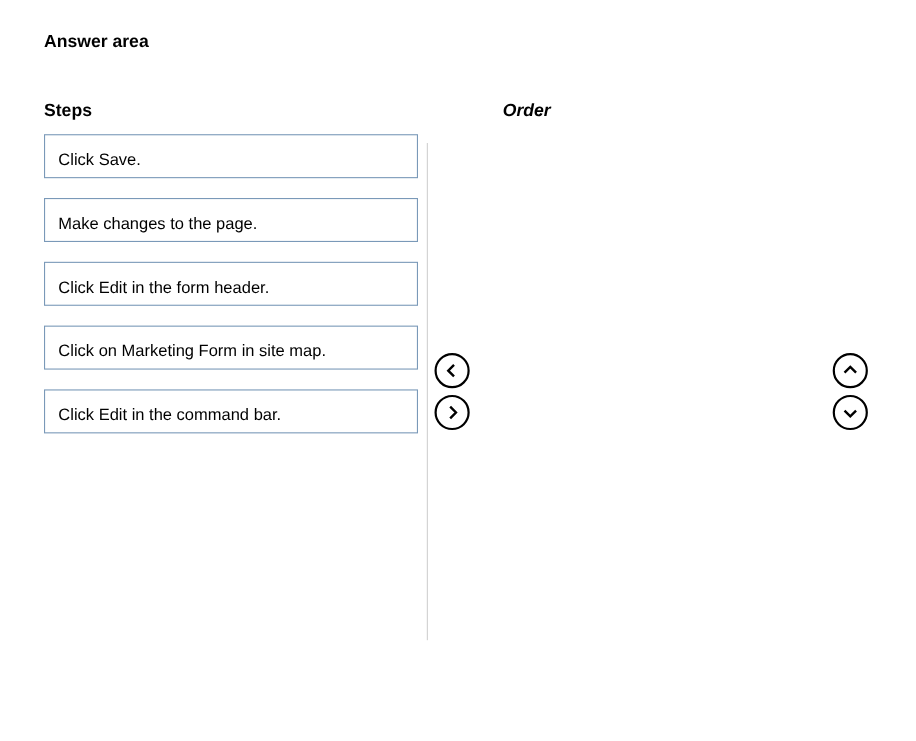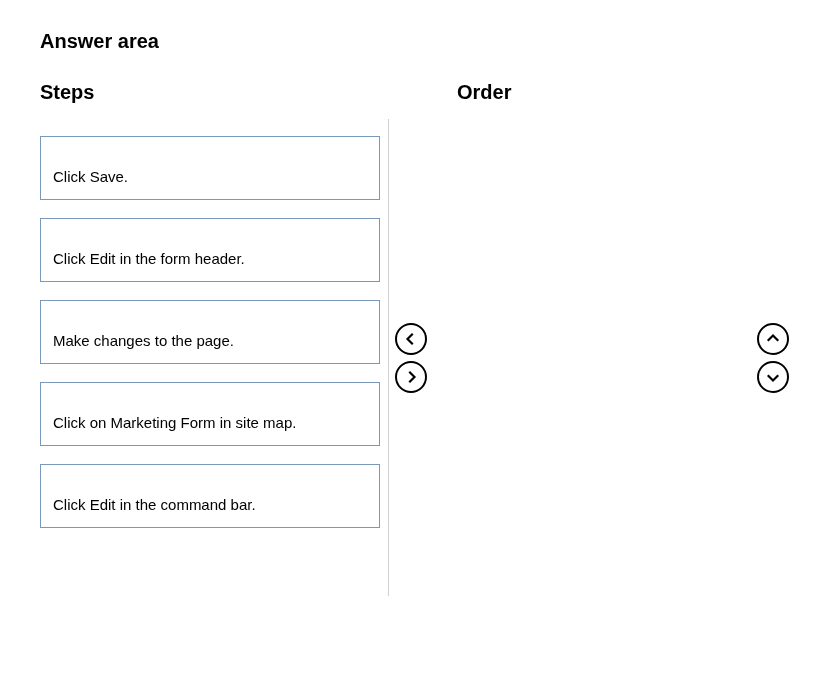--- a/index.html
+++ b/index.html
@@ -4,63 +4,64 @@
   <style>
     body {
       font-family: Arial, sans-serif;
       background: #ffffff;
       margin: 0;
       padding: 30px 40px;
       width: 833px;
       box-sizing: border-box;
     }
     .title {
-      font-size: 20px;
+      font-size: 16px;
       font-weight: bold;
-      margin-bottom: 28px;
+      margin-bottom: 44px;
     }
     .container {
       display: flex;
       align-items: stretch;
     }
     .steps-col {
       width: 340px;
     }
     .col-header {
-      font-size: 20px;
+      font-size: 16px;
       font-weight: bold;
-      margin-bottom: 32px;
+      margin-bottom: 12px;
     }
     .step-box {
       border: 1px solid #7a99b8;
       padding: 14px 12px;
       margin-bottom: 18px;
       font-size: 15px;
       cursor: pointer;
       background: #ffffff;
-      height: 64px;
+      height: 40px;
       box-sizing: border-box;
       display: flex;
-      align-items: flex-end;
+      align-items: flex-start;
     }
     .divider {
       border-left: 1px solid #d0d0d0;
       margin-left: 8px;
       margin-top: 38px;
     }
     .mid-controls {
       display: flex;
       flex-direction: column;
       justify-content: center;
       padding: 0 6px;
       margin-top: 38px;
     }
     .order-col {
       flex: 1;
       padding-left: 24px;
+      font-style: italic;
     }
     .right-controls {
       display: flex;
       flex-direction: column;
       justify-content: center;
       padding-right: 4px;
       margin-top: 38px;
     }
     .circle-btn {
       width: 28px;
@@ -88,24 +89,24 @@
 <div class="title">Answer area</div>
 
 <div class="container">
 
   <div class="steps-col">
     <div class="col-header">Steps</div>
     <div class="step-box">
         <span>Click Save.</span>
       </div>
     <div class="step-box">
-        <span>Click Edit in the form header.</span>
+        <span>Make changes to the page.</span>
       </div>
     <div class="step-box">
-        <span>Make changes to the page.</span>
+        <span>Click Edit in the form header.</span>
       </div>
     <div class="step-box">
         <span>Click on Marketing Form in site map.</span>
       </div>
     <div class="step-box">
         <span>Click Edit in the command bar.</span>
       </div>
   </div>
 
   <div class="divider"></div>

